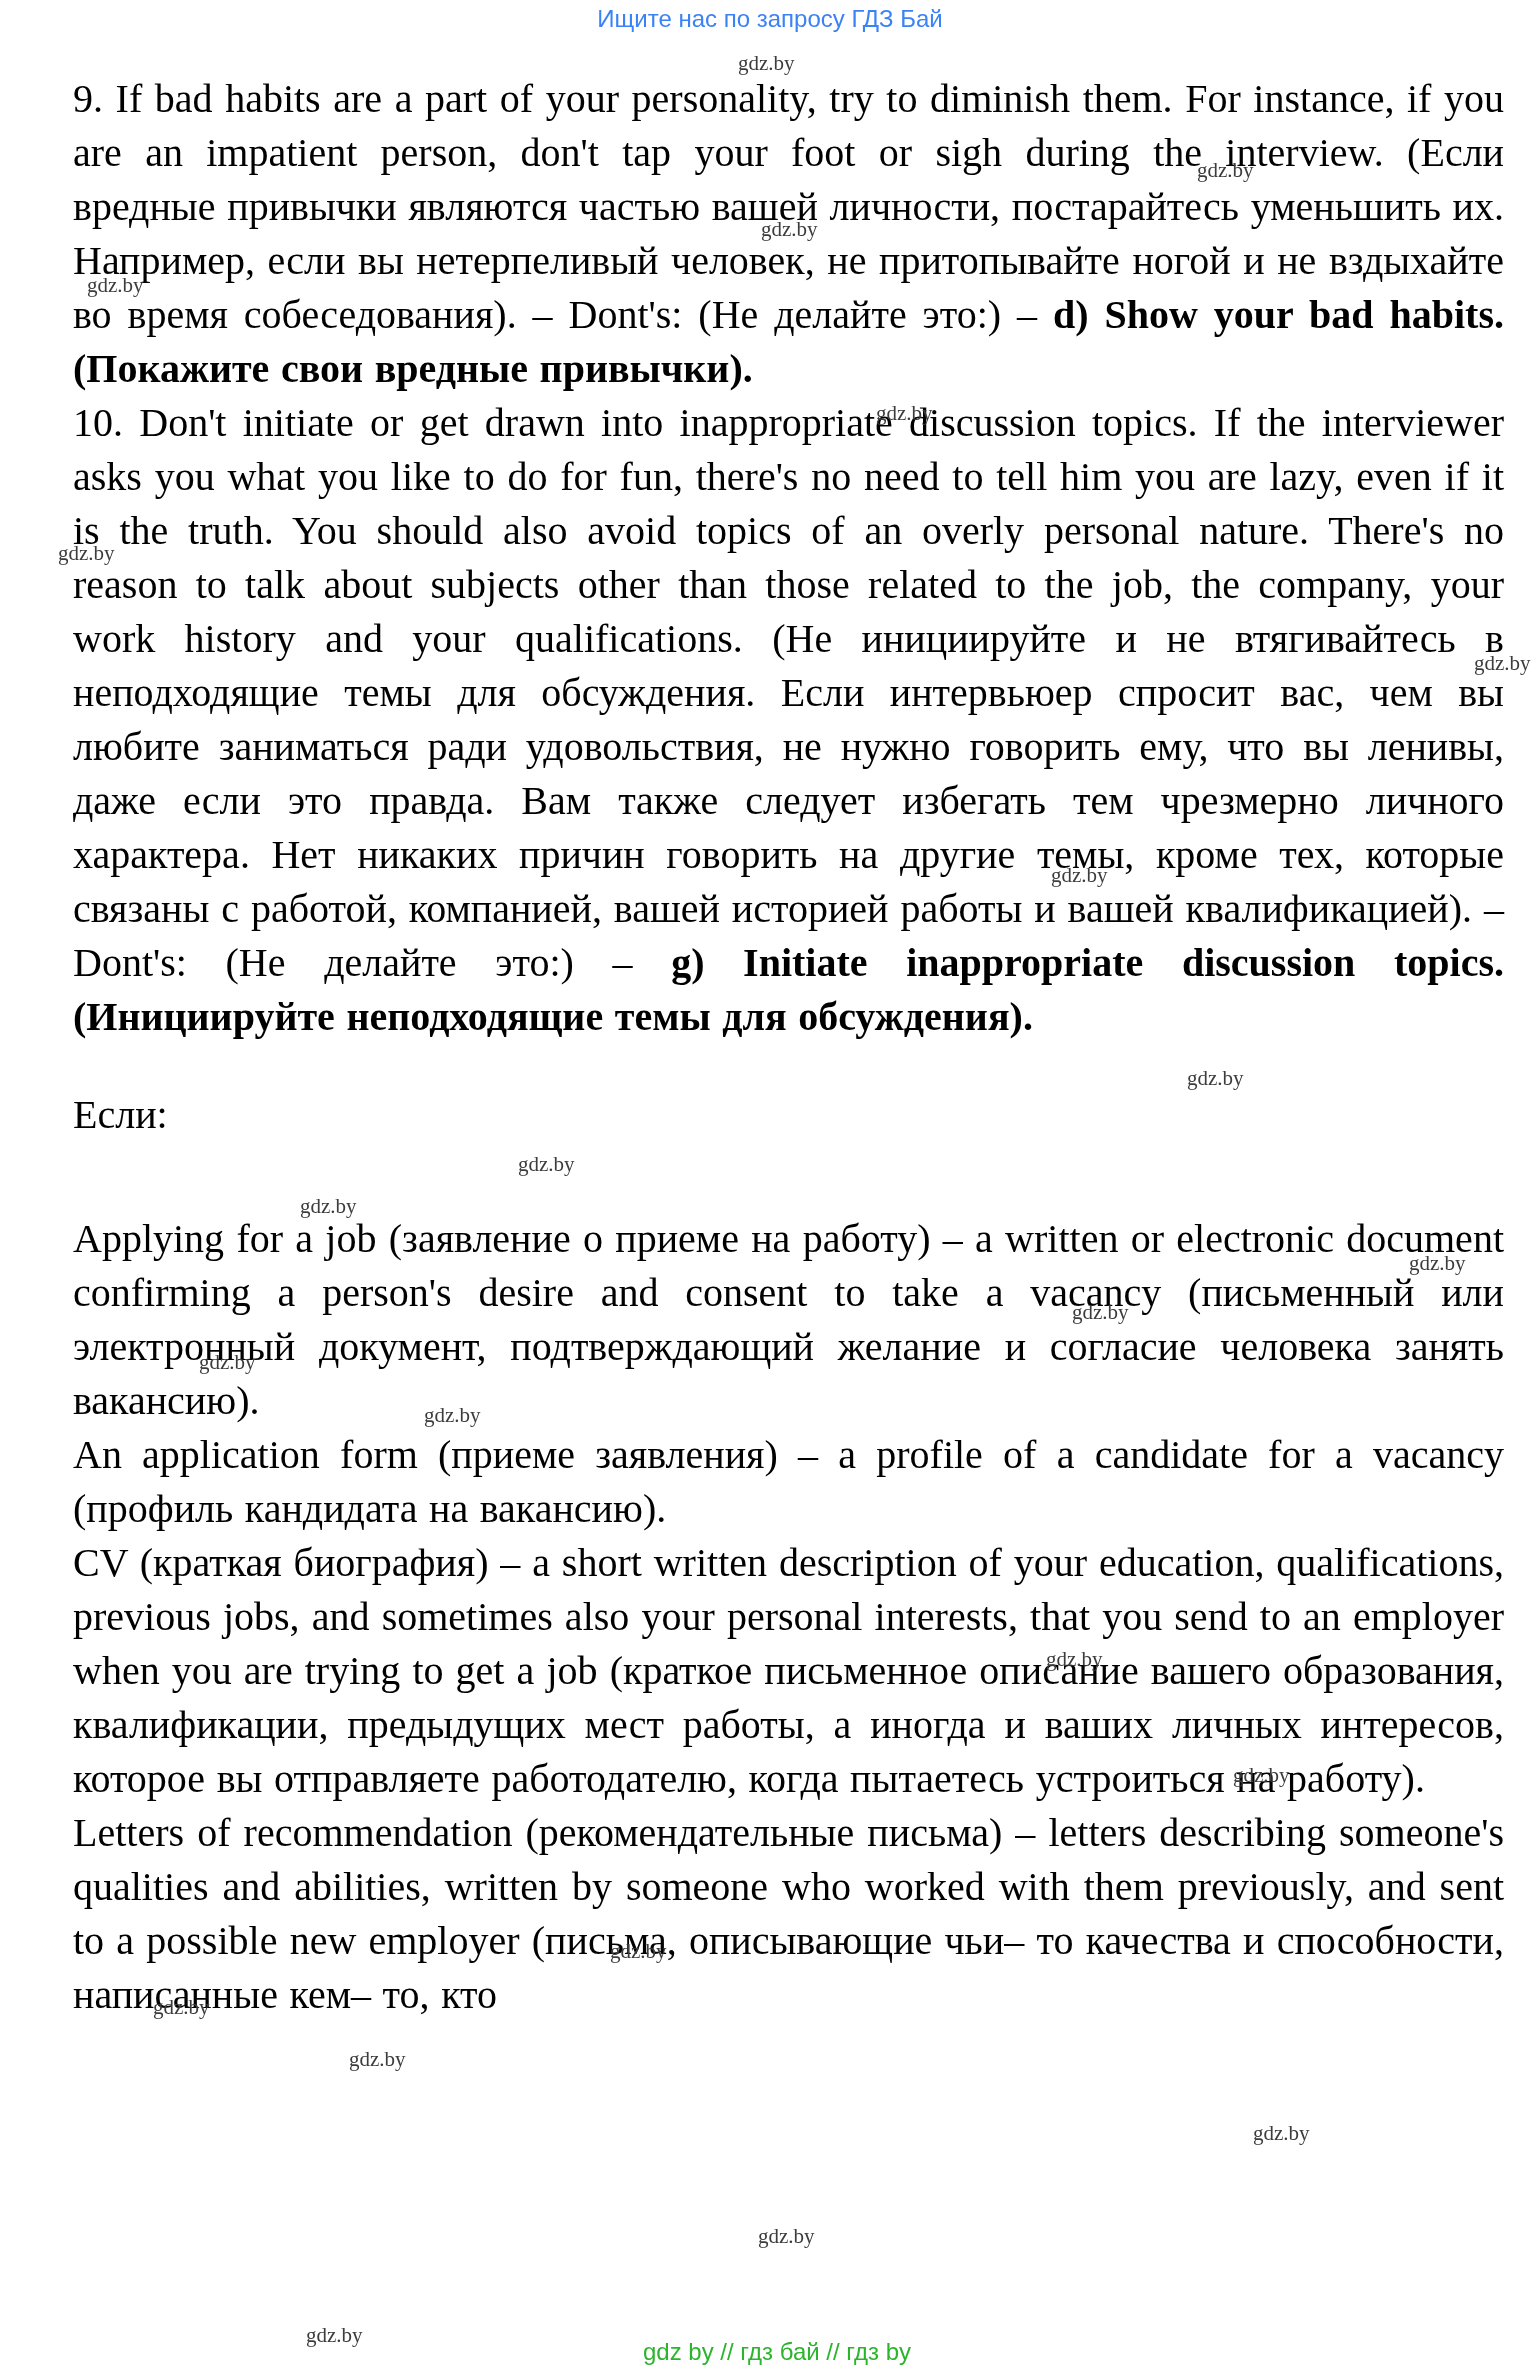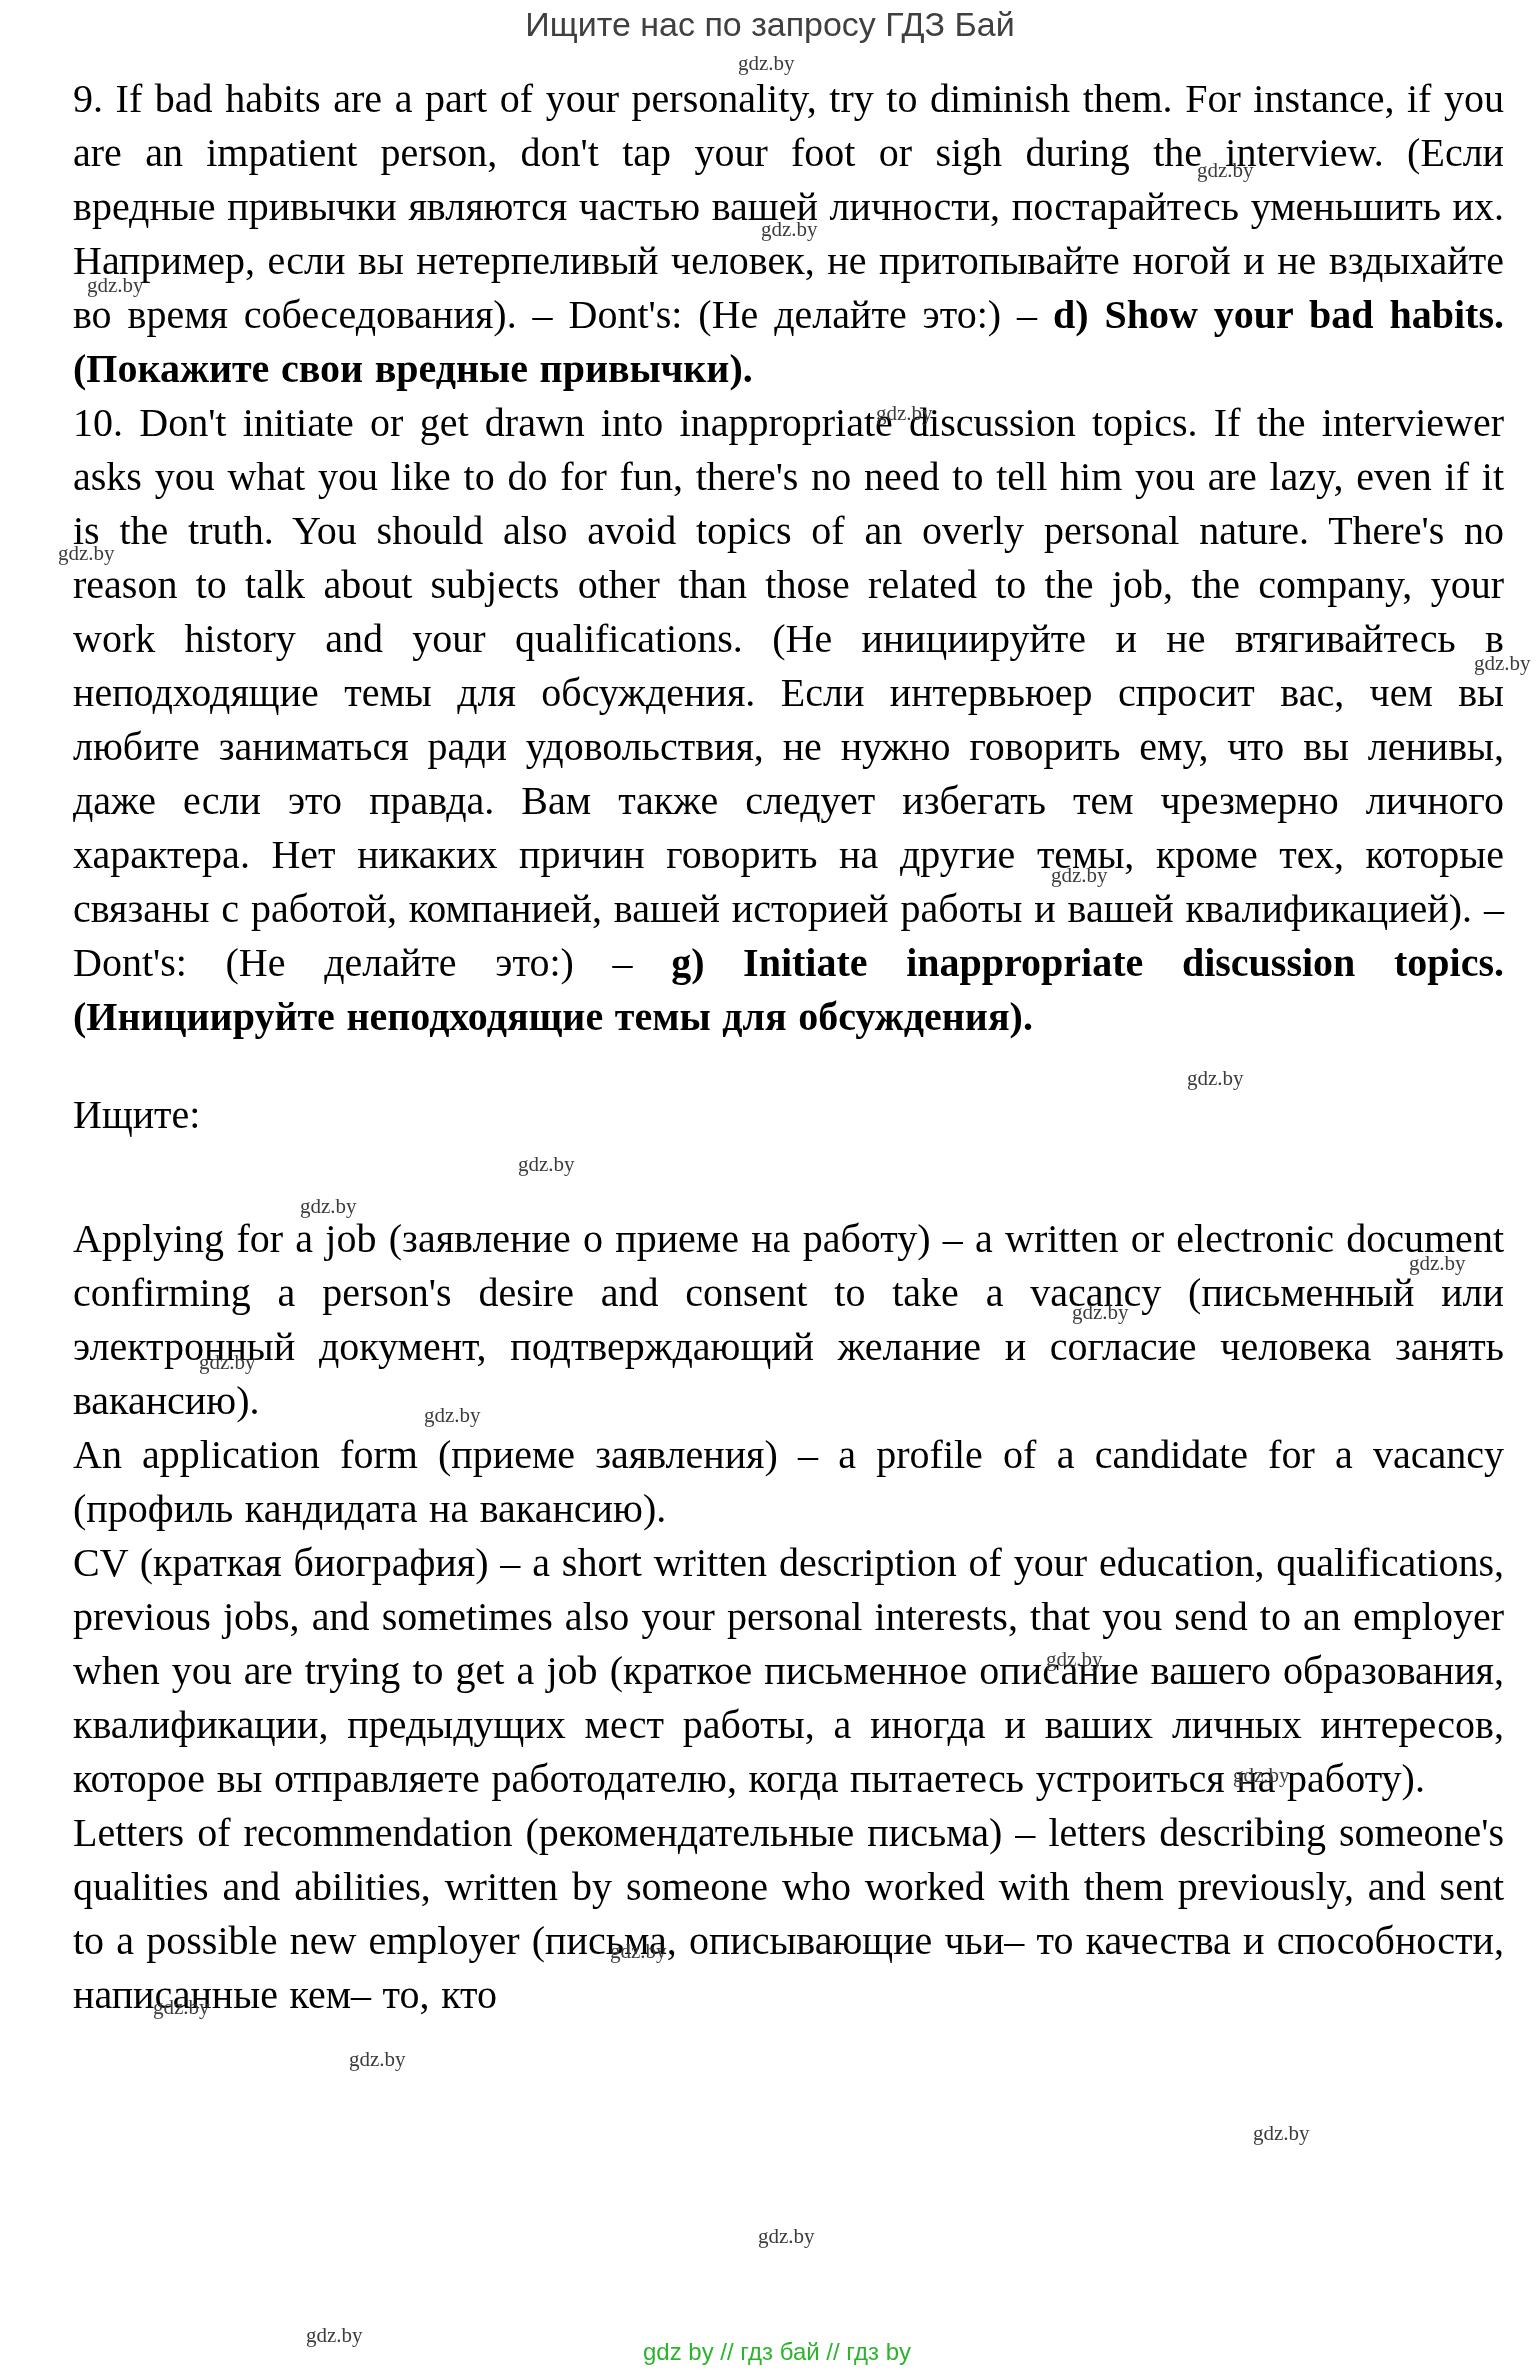--- a/index.html
+++ b/index.html
@@ -12,23 +12,23 @@
     color: #000000;
     font-family: "Liberation Serif", serif;
     overflow: hidden;
   }
   .top-banner {
     position: absolute;
     top: 4.8px;
     left: 0;
     width: 100%;
     text-align: center;
-    color: #404040;
+    color: #3b82f6;
     font-family: "Liberation Sans", sans-serif;
-    font-size: 34px;
+    font-size: 24px;
     font-weight: 400;
   }
   .content {
     position: absolute;
     top: 72px;
     left: 54px;
     width: 1431px;
     margin-left: 19px;
   }
   .para {
@@ -65,21 +65,21 @@
 
 <div class="top-banner">Ищите нас по запросу ГДЗ Бай</div>
 
 <div class="content">
 
   <p class="para"><span>9. If bad habits are a part of your personality, try to diminish them. For instance, if you are an impatient person, don't tap your foot or sigh during the interview. (Если вредные привычки являются частью вашей личности, постарайтесь уменьшить их. Например, если вы нетерпеливый человек, не притопывайте ногой и не вздыхайте во время собеседования). – Dont's: (Не делайте это:) – </span><b>d) Show your bad habits. (Покажите свои вредные привычки).</b></p>
 
   <p class="para"><span>10. Don't initiate or get drawn into inappropriate discussion topics. If the interviewer asks you what you like to do for fun, there's no need to tell him you are lazy, even if it is the truth. You should also avoid topics of an overly personal nature. There's no reason to talk about subjects other than those related to the job, the company, your work history and your qualifications. (Не инициируйте и не втягивайтесь в неподходящие темы для обсуждения. Если интервьюер спросит вас, чем вы любите заниматься ради удовольствия, не нужно говорить ему, что вы ленивы, даже если это правда. Вам также следует избегать тем чрезмерно личного характера. Нет никаких причин говорить на другие темы, кроме тех, которые связаны с работой, компанией, вашей историей работы и вашей квалификацией). – Dont's: (Не делайте это:) – </span><b>g) Initiate inappropriate discussion topics. (Инициируйте неподходящие темы для обсуждения).</b></p>
 
 
-  <p class="para gap-sm"><span>Ищите:</span></p>
+  <p class="para gap-sm"><span>Если:</span></p>
 
   <p class="para gap-xl"><span>Applying for a job (заявление о приеме на работу) – a written or electronic document confirming a person's desire and consent to take a vacancy (письменный или электронный документ, подтверждающий желание и согласие человека занять вакансию).</span></p>
 
   <p class="para"><span>An application form (приеме заявления) – a profile of a candidate for a vacancy (профиль кандидата на вакансию).</span></p>
 
   <p class="para"><span>CV (краткая биография) – a short written description of your education, qualifications, previous jobs, and sometimes also your personal interests, that you send to an employer when you are trying to get a job (краткое письменное описание вашего образования, квалификации, предыдущих мест работы, а иногда и ваших личных интересов, которое вы отправляете работодателю, когда пытаетесь устроиться на работу).</span></p>
 
   <p class="para"><span>Letters of recommendation (рекомендательные письма) – letters describing someone's qualities and abilities, written by someone who worked with them previously, and sent to a possible new employer (письма, описывающие чьи– то качества и способности, написанные кем– то, кто</span></p>
 
 </div>

